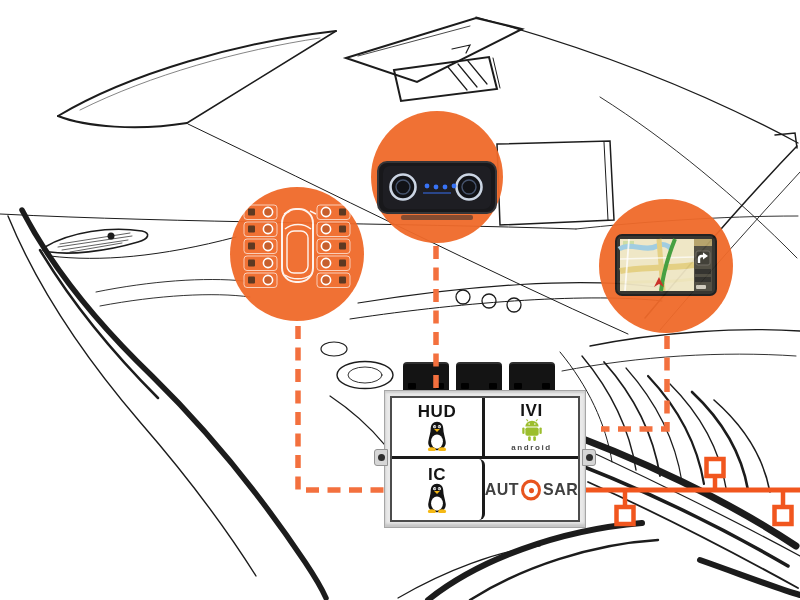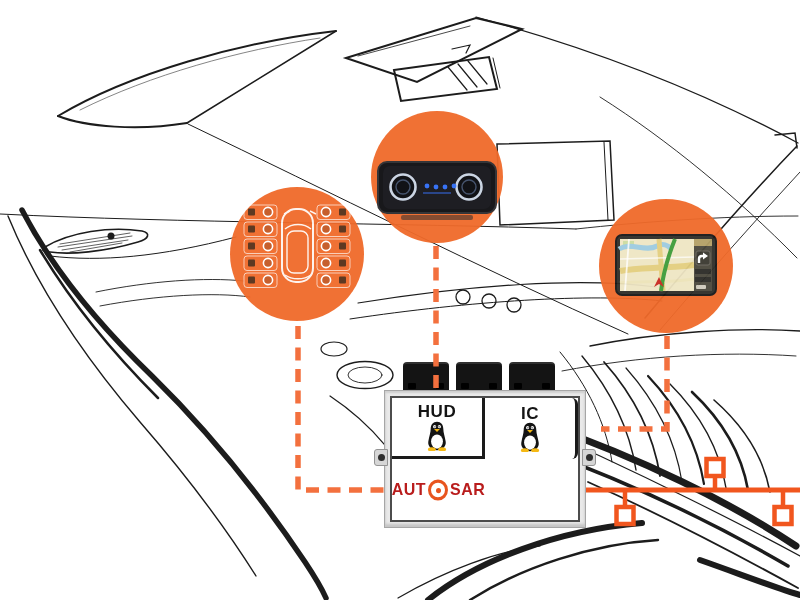--- a/index.html
+++ b/index.html
@@ -39,21 +39,21 @@
   .q-label{font-size:17px;font-weight:bold;color:#141414;letter-spacing:.5px;line-height:1.05;}
   .wordmark{font-size:8px;font-weight:bold;color:#4a4a4a;letter-spacing:1.6px;margin-top:1px;}
   .side-tab{position:absolute;width:12px;height:15px;background:#d6d6d6;border:1px solid #949494;
     top:58px;display:flex;align-items:center;justify-content:center;}
   .side-tab.lft{left:-11px;border-radius:3px 0 0 3px;}
   .side-tab.rgt{right:-11px;border-radius:0 3px 3px 0;}
   .side-tab b{width:7px;height:7px;border-radius:50%;background:#2e2e2e;display:block;}
 
   
   .autosar{display:flex;align-items:center;gap:1px;}
-  .autosar span{font-size:16px;font-weight:800;color:#b91c1c;letter-spacing:.5px;transform:scaleY(1.05);}
+  .autosar span{font-size:16px;font-weight:800;color:#404040;letter-spacing:.5px;transform:scaleY(1.05);}
   .autosar-o{width:14px;height:14px;border:3px solid #E8541E;border-radius:50%;
     display:flex;align-items:center;justify-content:center;margin:0 1px;}
   .autosar-o b{width:5px;height:5px;background:#E8541E;border-radius:50%;display:block;}
 </style>
 </head>
 <body>
 
 <svg width="0" height="0" class="abs" aria-hidden="true">
   <defs>
     <g id="tux">
@@ -243,20 +243,37 @@
     <span class="side-tab rgt">
         <b></b>
       </span>
     <div class="ecu-panel">
       <div class="cell tl">
         <div class="q-label">HUD</div>
         <svg width="28" height="30" viewBox="0 0 32 38">
             <use href="#tux"></use>
           </svg>
       </div>
+      <div class="cell tr">
+        <div class="q-label">IVI</div>
+        <svg width="22" height="23" viewBox="0 0 24 26">
+          <g fill="#9CBE2E">
+            <path d="M4.5,8.5 A7.5,6.5 0 0 1 19.5,8.5 Z"></path>
+            <rect x="4.5" y="9.5" width="15" height="9.5" rx="2"></rect>
+            <rect x="1" y="9.5" width="2.6" height="7.5" rx="1.3"></rect>
+            <rect x="20.4" y="9.5" width="2.6" height="7.5" rx="1.3"></rect>
+            <rect x="7.6" y="19.5" width="3" height="5.5" rx="1.5"></rect>
+            <rect x="13.4" y="19.5" width="3" height="5.5" rx="1.5"></rect>
+          </g>
+          <path d="M7.5,2.6 L5.8,.4 M16.5,2.6 L18.2,.4" stroke="#9CBE2E" stroke-width="1.2"></path>
+          <circle cx="8.8" cy="5.6" r=".9" fill="#fff"></circle>
+            <circle cx="15.2" cy="5.6" r=".9" fill="#fff"></circle>
+        </svg>
+        <div class="wordmark">android</div>
+      </div>
       <div class="cell bl">
         <div class="q-label">IC</div>
         <svg width="28" height="30" viewBox="0 0 32 38">
             <use href="#tux"></use>
           </svg>
       </div>
       <div class="cell br">
         <div class="autosar">
           <span>AUT</span>
           <span class="autosar-o">

